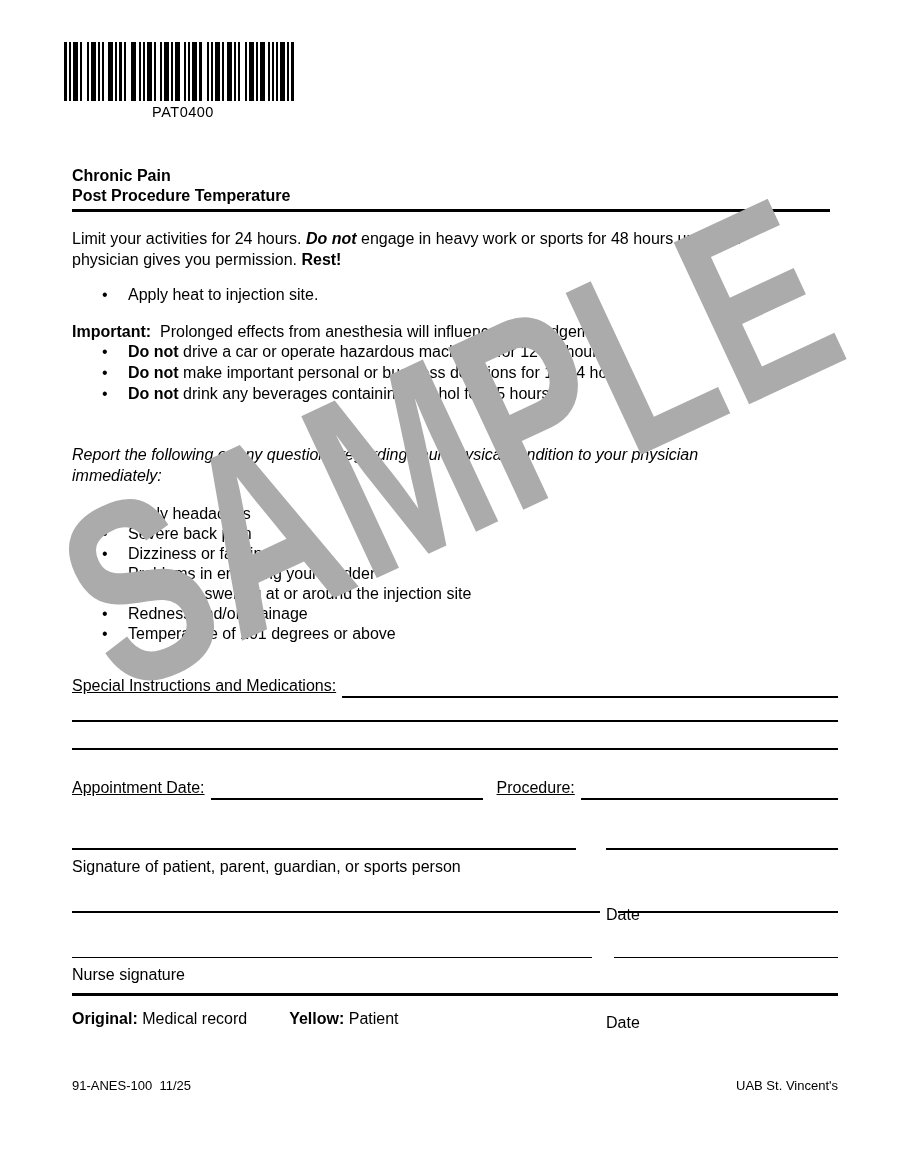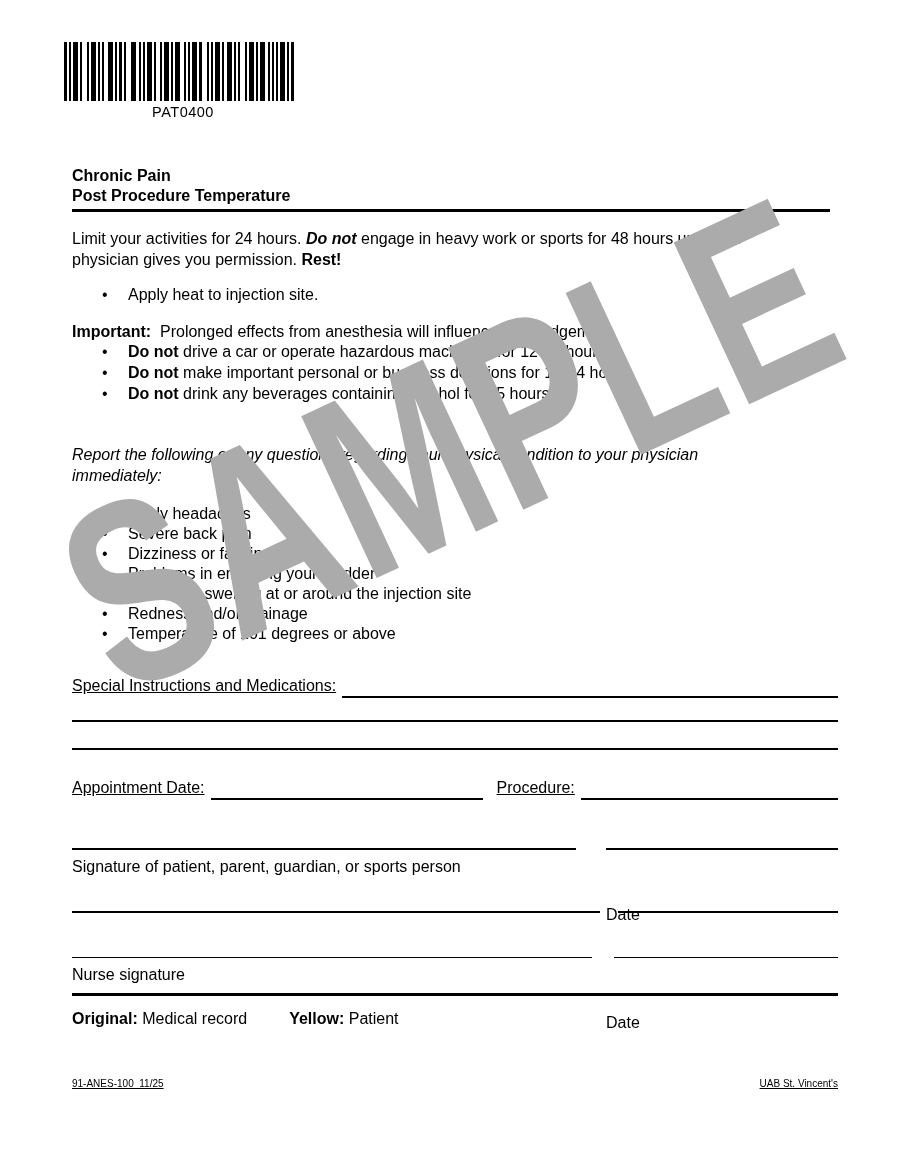--- a/index.html
+++ b/index.html
@@ -62,21 +62,21 @@
   .nurse-lines{top:957px;}
   .nurse-left{width:520px;border-bottom:1.3px solid #000;}
   .nurse-spacer{width:22px;}
   .nurse-right{flex:1;border-bottom:1.3px solid #000;}
   .nurse-labels{top:965px;}
   .bottom-rule{top:993px;left:72px;width:766px;height:3px;background:#000;}
   .copies-row{top:1010px;left:72px;width:766px;}
   .yellow-group{margin-left:42px;}
   b{font-weight:bold;}
 
-  .footer-row{top:1078px;left:72px;width:766px;display:flex;justify-content:space-between;font-size:10px;text-decoration:underline;}
+  .footer-row{top:1078px;left:72px;width:766px;display:flex;justify-content:space-between;font-size:13px;}
 
   
   .watermark{position:absolute;left:-150px;top:195px;width:1200px;height:500px;
     display:flex;align-items:center;justify-content:center;z-index:5;pointer-events:none;}
   .watermark span{
     display:inline-block;font-weight:bold;font-size:188px;letter-spacing:2px;white-space:nowrap;
     transform:rotate(-25deg) scale(1.02,1.38);
   }
 </style>
 </head>

